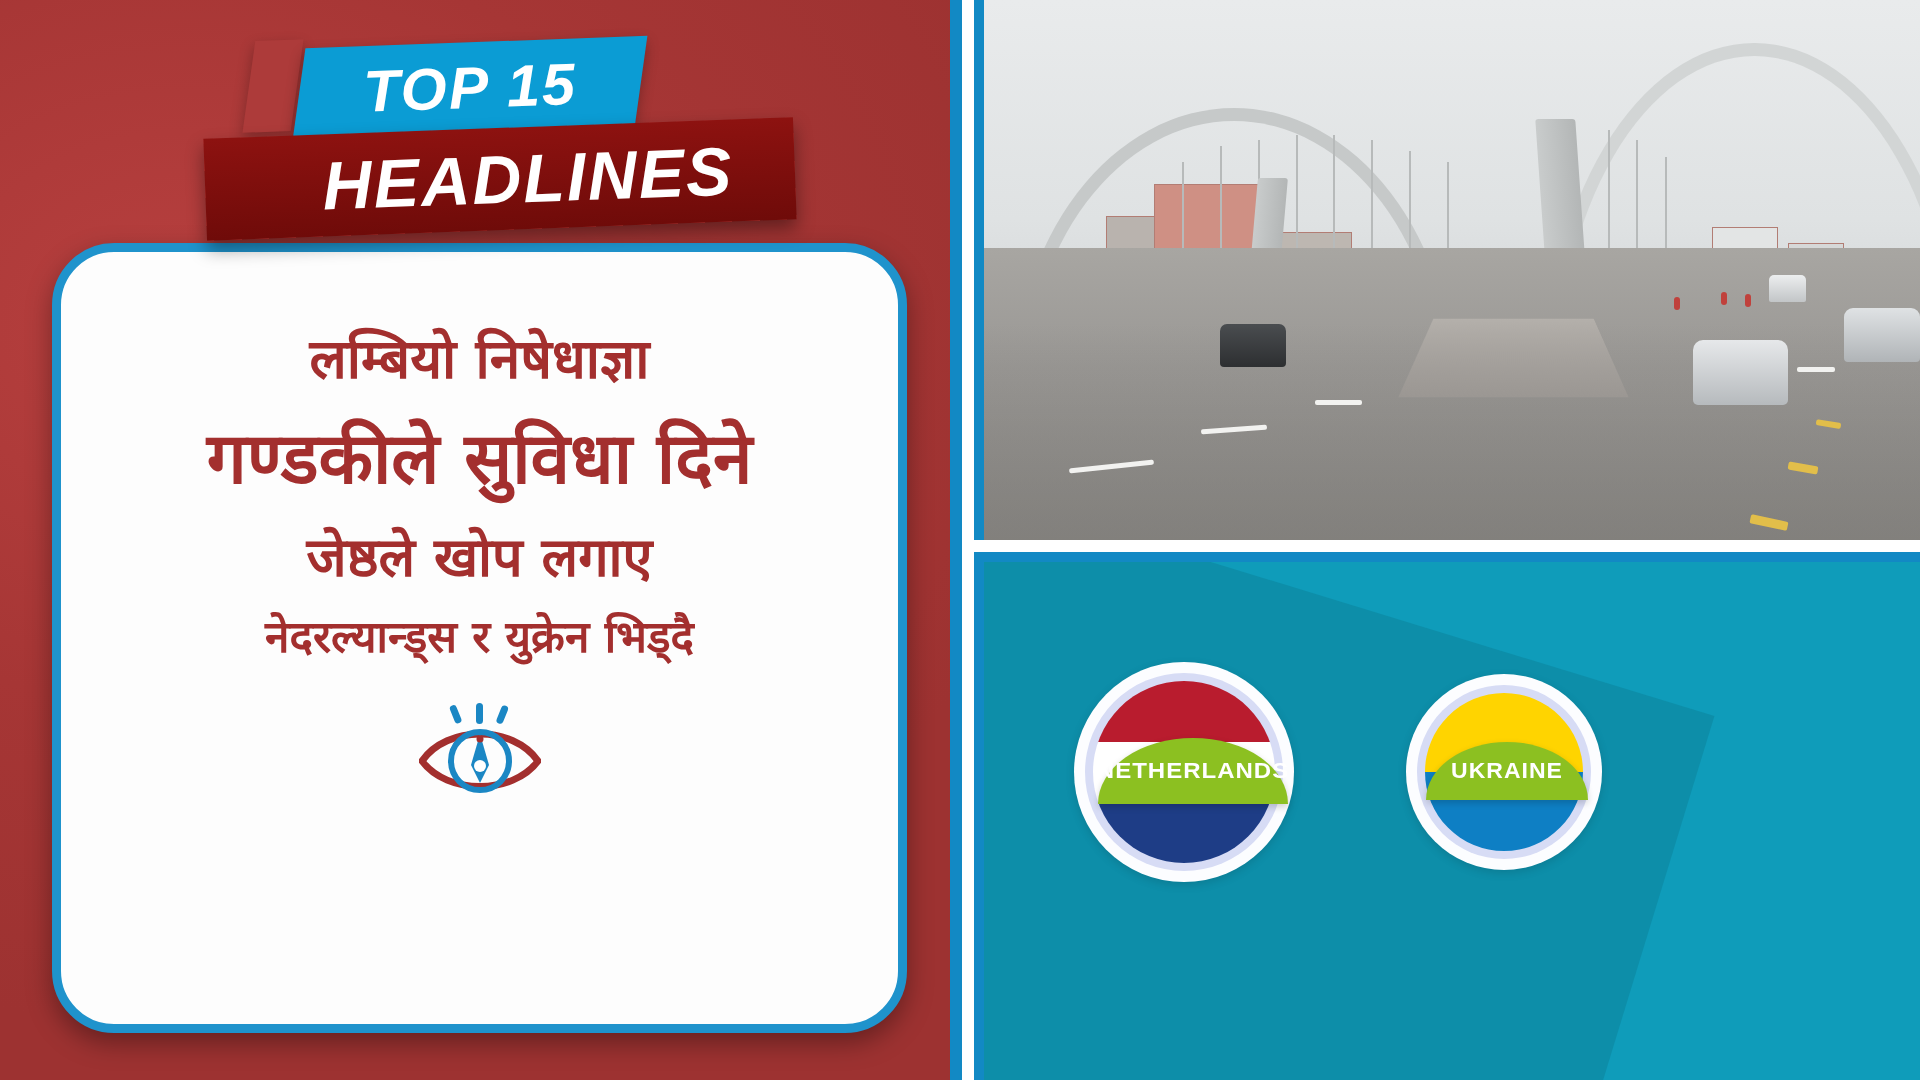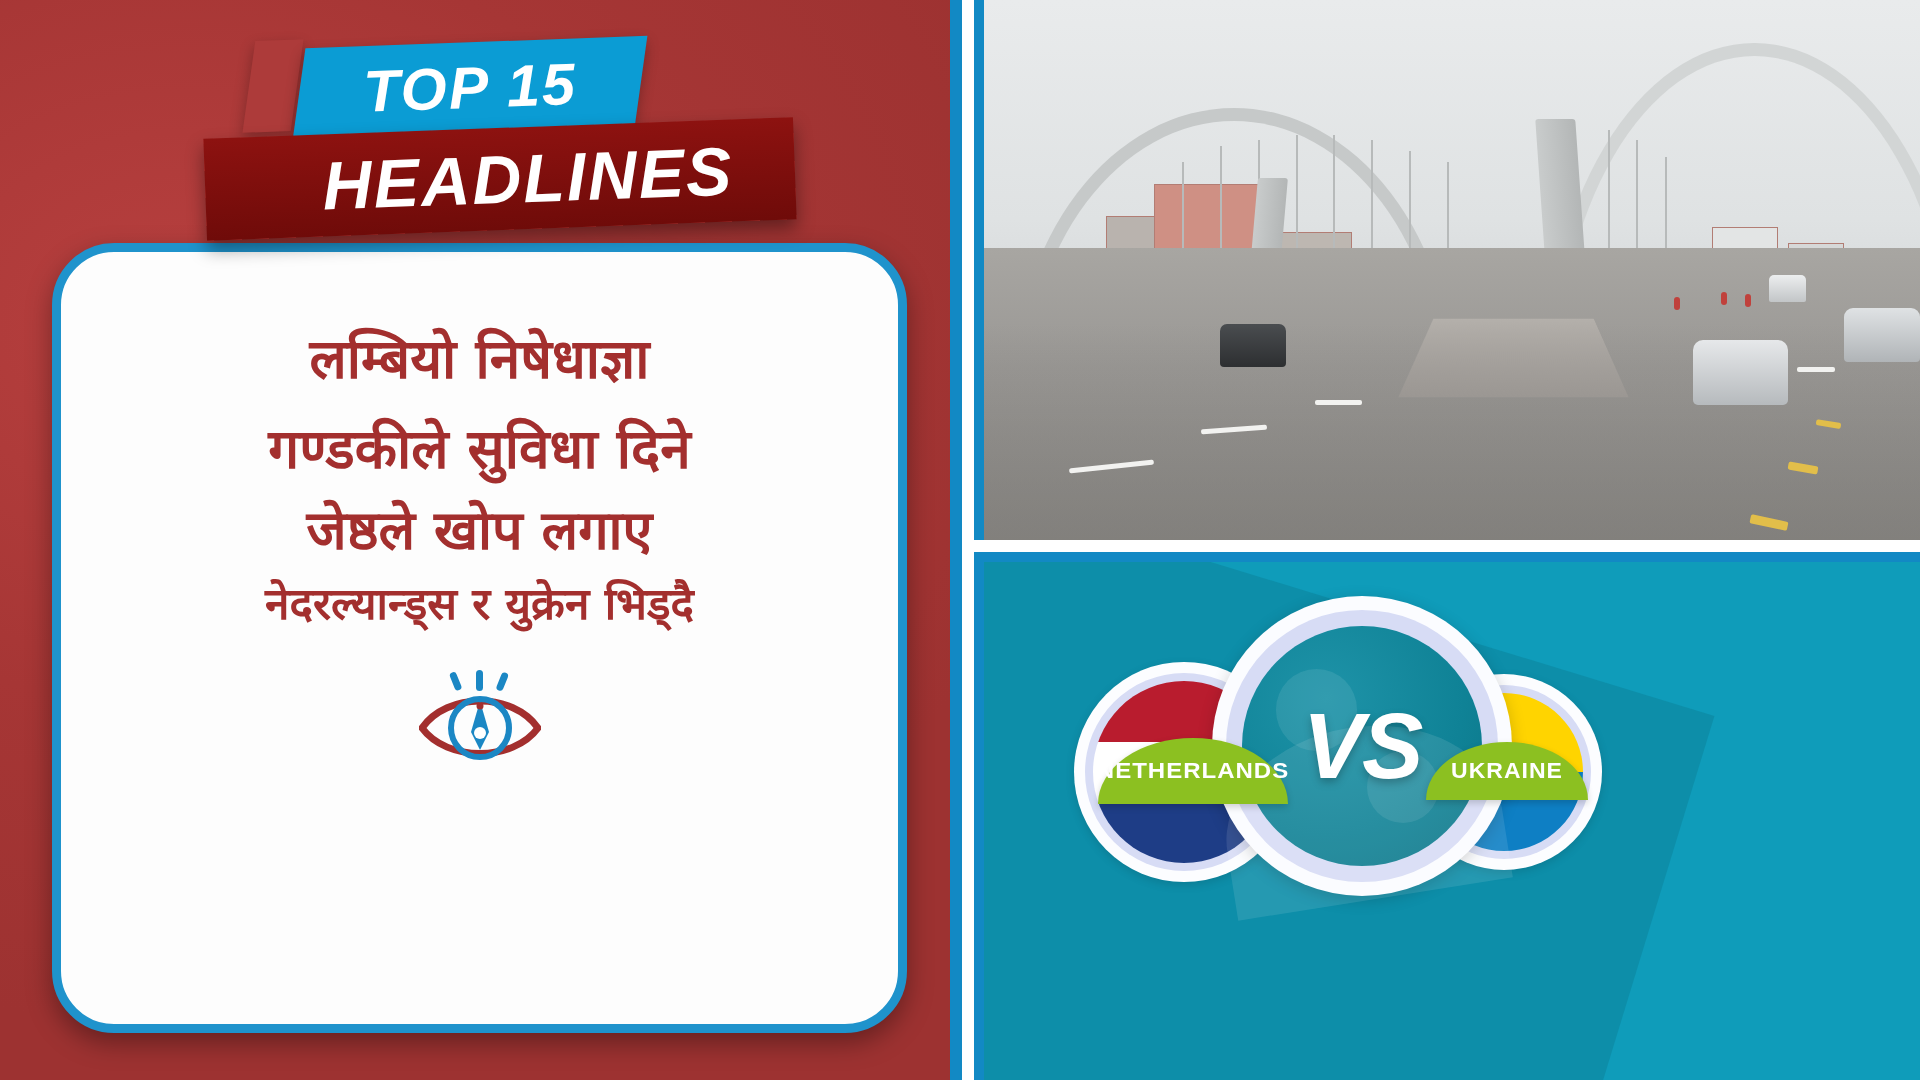--- a/index.html
+++ b/index.html
@@ -55,27 +55,27 @@
     display:flex; align-items:center; justify-content:center;
   }
   #headlines-text{
     color:#ffffff; font-size:68px; font-weight:bold; font-style:italic;
     letter-spacing:2px; white-space:nowrap; padding-left:56px;
     font-family:"Liberation Sans", sans-serif;
   }
 
   
   #headline-list{ width:100%; display:flex; flex-direction:column;
-    align-items:center; gap:2px; margin-top:10px; }
+    align-items:center; gap:8px; margin-top:10px; }
   .headline-item{
     color:#a32f2e; font-weight:bold; text-align:center; line-height:1.45;
     font-family:"DejaVu Sans", sans-serif; white-space:nowrap;
   }
   .hl-0{ font-size:55px; }
-  .hl-1{ font-size:55px;margin-top:8px; }
+  .hl-1{ font-size:71px; }
   .hl-2{ font-size:54px; }
   .hl-3{ font-size:44px; }
 
   
   #logo-row{ display:flex; align-items:center; justify-content:center;
     gap:16px; margin-top:34px; }
   #logo-eye{ width:122px; height:92px; flex:0 0 auto; }
   #logo-word{ color:#1b87c4; font-size:68px; font-weight:bold;
     font-family:"DejaVu Sans", sans-serif; line-height:1; }
 
@@ -295,30 +295,20 @@
     </div>
 
     <div id="ua-holder">
       <div class="ring-pad"></div>
       <div class="ring-inner"></div>
       <div class="flag-face">
         <div class="ua-flag"></div>
       </div>
     </div>
 
-    <div id="center-holder">
-      <div class="center-disc"></div>
-      <div class="center-ring2"></div>
-      <div class="center-core">
-        <div class="core-blob bl1"></div>
-        <div class="core-blob bl2"></div>
-        <div class="core-swoosh"></div>
-      </div>
-      <div id="vs-text">VS</div>
-    </div>
 
     <div class="name-banner" id="nl-banner">
       <span>NETHERLANDS</span>
     </div>
     <div class="name-banner" id="ua-banner">
       <span>UKRAINE</span>
     </div>
   </div>
 
 </div>

